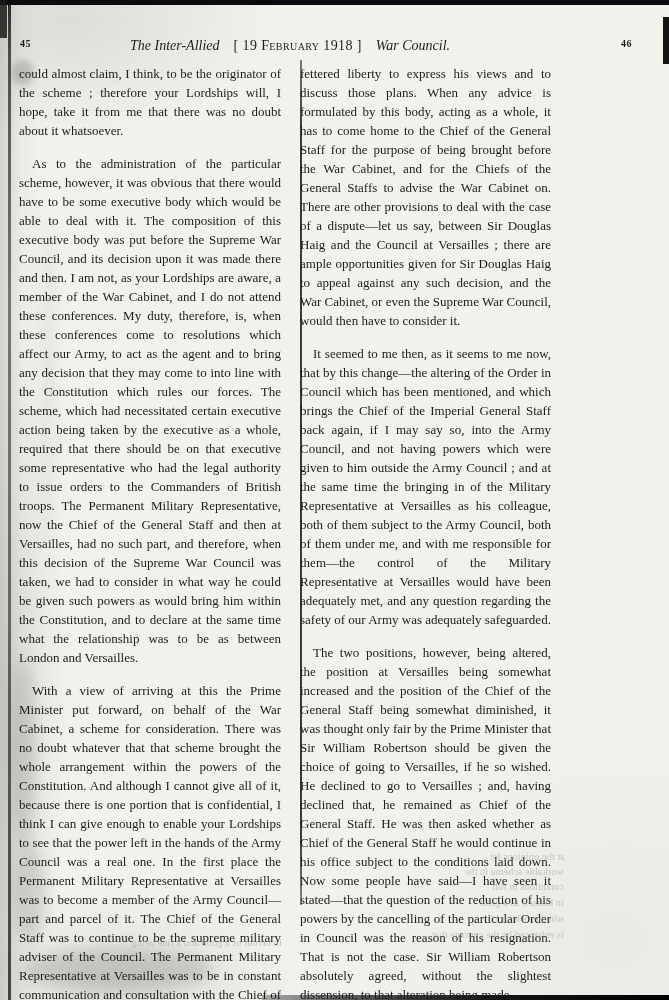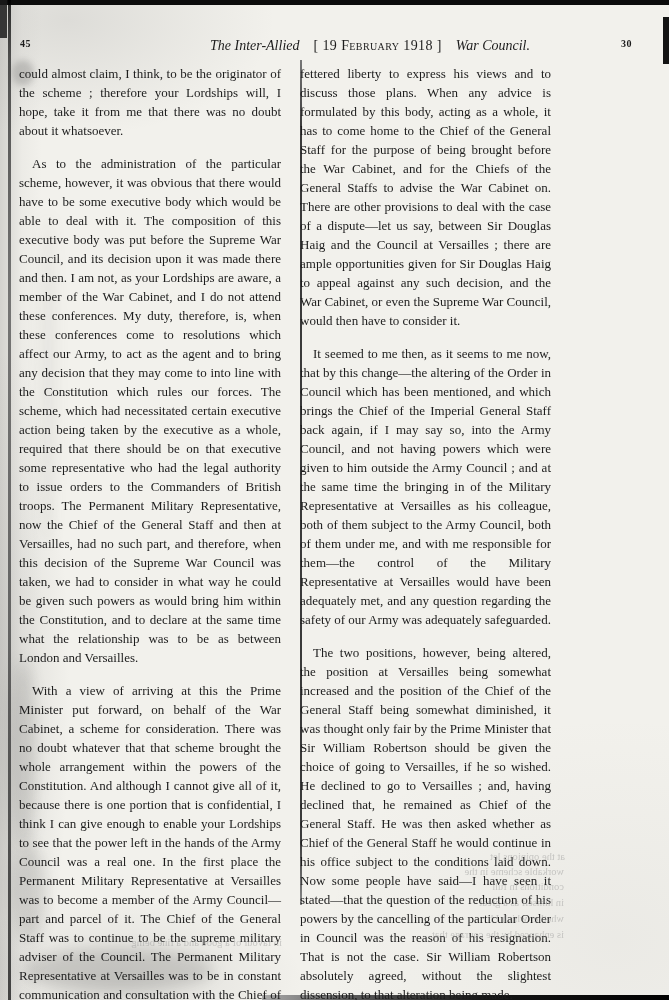--- a/index.html
+++ b/index.html
@@ -31,21 +31,21 @@
   .st2{left:12px;top:845px;width:34px;height:95px;}
   .st3{left:24px;top:948px;width:190px;height:44px;background:rgba(60,60,60,0.18);}
   .st4{left:12px;top:60px;width:22px;height:26px;background:rgba(60,60,60,0.22);filter:blur(3px);}
   .st5{left:40px;top:215px;width:16px;height:330px;background:rgba(70,70,70,0.07);}
 
   
   .header{position:absolute;top:38px;left:0;width:669px;height:18px;font-size:14px;}
   .pn{position:absolute;font-weight:bold;font-size:10px;letter-spacing:.5px;}
   .pn-left{left:20px;}
   .pn-right{left:621px;}
-  .header-center{position:absolute;left:50px;width:480px;text-align:right;white-space:nowrap;}
+  .header-center{position:absolute;left:50px;width:480px;text-align:center;white-space:nowrap;}
   .ital{font-style:italic;}
   .datebr{font-variant:small-caps;margin:0 14px;letter-spacing:.4px;}
 
   
   .col{position:absolute;top:64px;font-size:13px;line-height:19px;text-align:justify;}
   .col-left{left:19px;width:262px;}
   .col-right{left:300px;width:251px;}
   .divider{position:absolute;left:300px;top:60px;width:1.5px;height:845px;
     background:linear-gradient(to bottom,#777,#3a3a3a 8%,#3a3a3a 92%,#888);}
   .para{margin:0;text-indent:13px;}
@@ -81,21 +81,21 @@
   <div class="stain st2"></div>
   <div class="stain st3"></div>
   <div class="stain st4"></div>
   <div class="stain st5"></div>
 
   <div class="header">
     <span class="pn pn-left">45</span>
     <div class="header-center">
       <span class="ital">The Inter-Allied</span><span class="datebr">[ 19 February 1918 ]</span><span class="ital">War Council.</span>
     </div>
-    <span class="pn pn-right">30</span>
+    <span class="pn pn-right">46</span>
   </div>
 
   <div class="col col-left">
       <p class="para cont">could almost claim, I think, to be the originator of the scheme ; therefore your Lordships will, I hope, take it from me that there was no doubt about it whatsoever.</p>
       <p class="para">As to the administration of the particular scheme, however, it was obvious that there would have to be some executive body which would be able to deal with it. The composition of this executive body was put before the Supreme War Council, and its decision upon it was made there and then. I am not, as your Lordships are aware, a member of the War Cabinet, and I do not attend these conferences. My duty, therefore, is, when these conferences come to resolutions which affect our Army, to act as the agent and to bring any decision that they may come to into line with the Constitution which rules our forces. The scheme, which had necessitated certain executive action being taken by the executive as a whole, required that there should be on that executive some representative who had the legal authority to issue orders to the Commanders of British troops. The Permanent Military Representative, now the Chief of the General Staff and then at Versailles, had no such part, and therefore, when this decision of the Supreme War Council was taken, we had to consider in what way he could be given such powers as would bring him within the Constitution, and to declare at the same time what the relationship was to be as between London and Versailles.</p>
       <p class="para">With a view of arriving at this the Prime Minister put forward, on behalf of the War Cabinet, a scheme for consideration. There was no doubt whatever that that scheme brought the whole arrangement within the powers of the Constitution. And although I cannot give all of it, because there is one portion that is confidential, I think I can give enough to enable your Lordships to see that the power left in the hands of the Army Council was a real one. In the first place the Permanent Military Representative at Versailles was to become a member of the Army Council—part and parcel of it. The Chief of the General Staff was to continue to be the supreme military adviser of the Council. The Permanent Military Representative at Versailles was to be in constant communication and consultation with the Chief of the General Staff, but, as he was a member of a body who were discussing many plans, he was given free and un-</p>
     </div>
 
   <div class="divider"></div>
 

